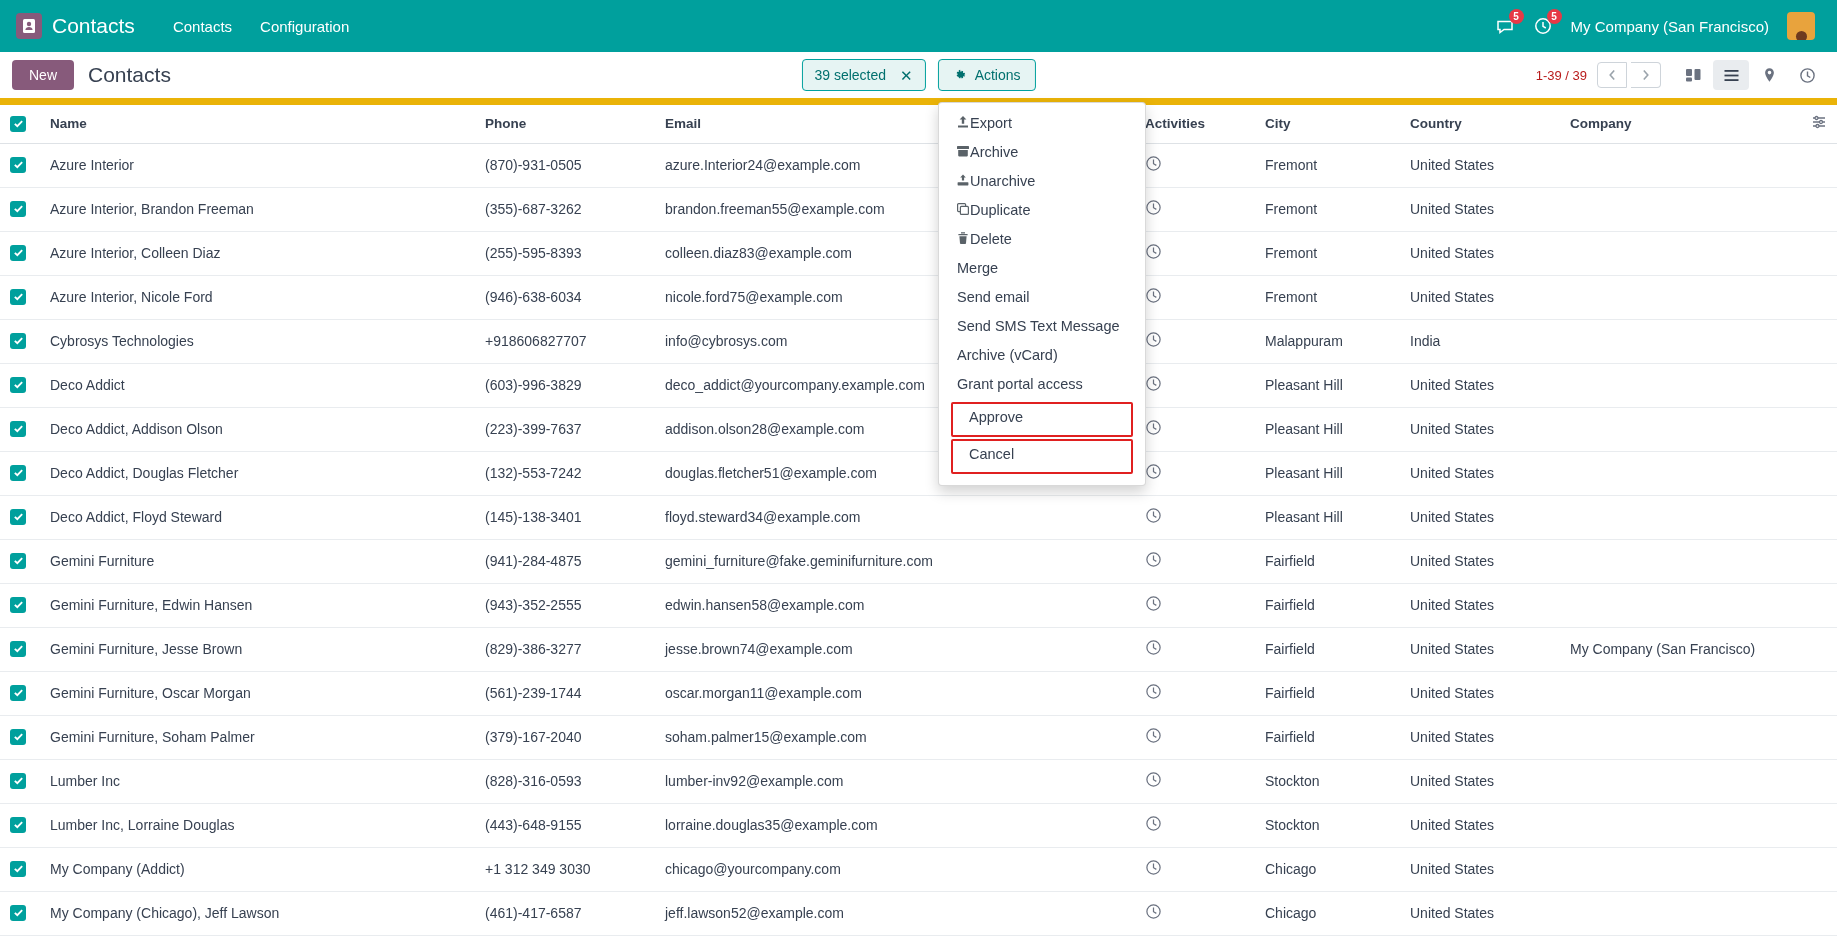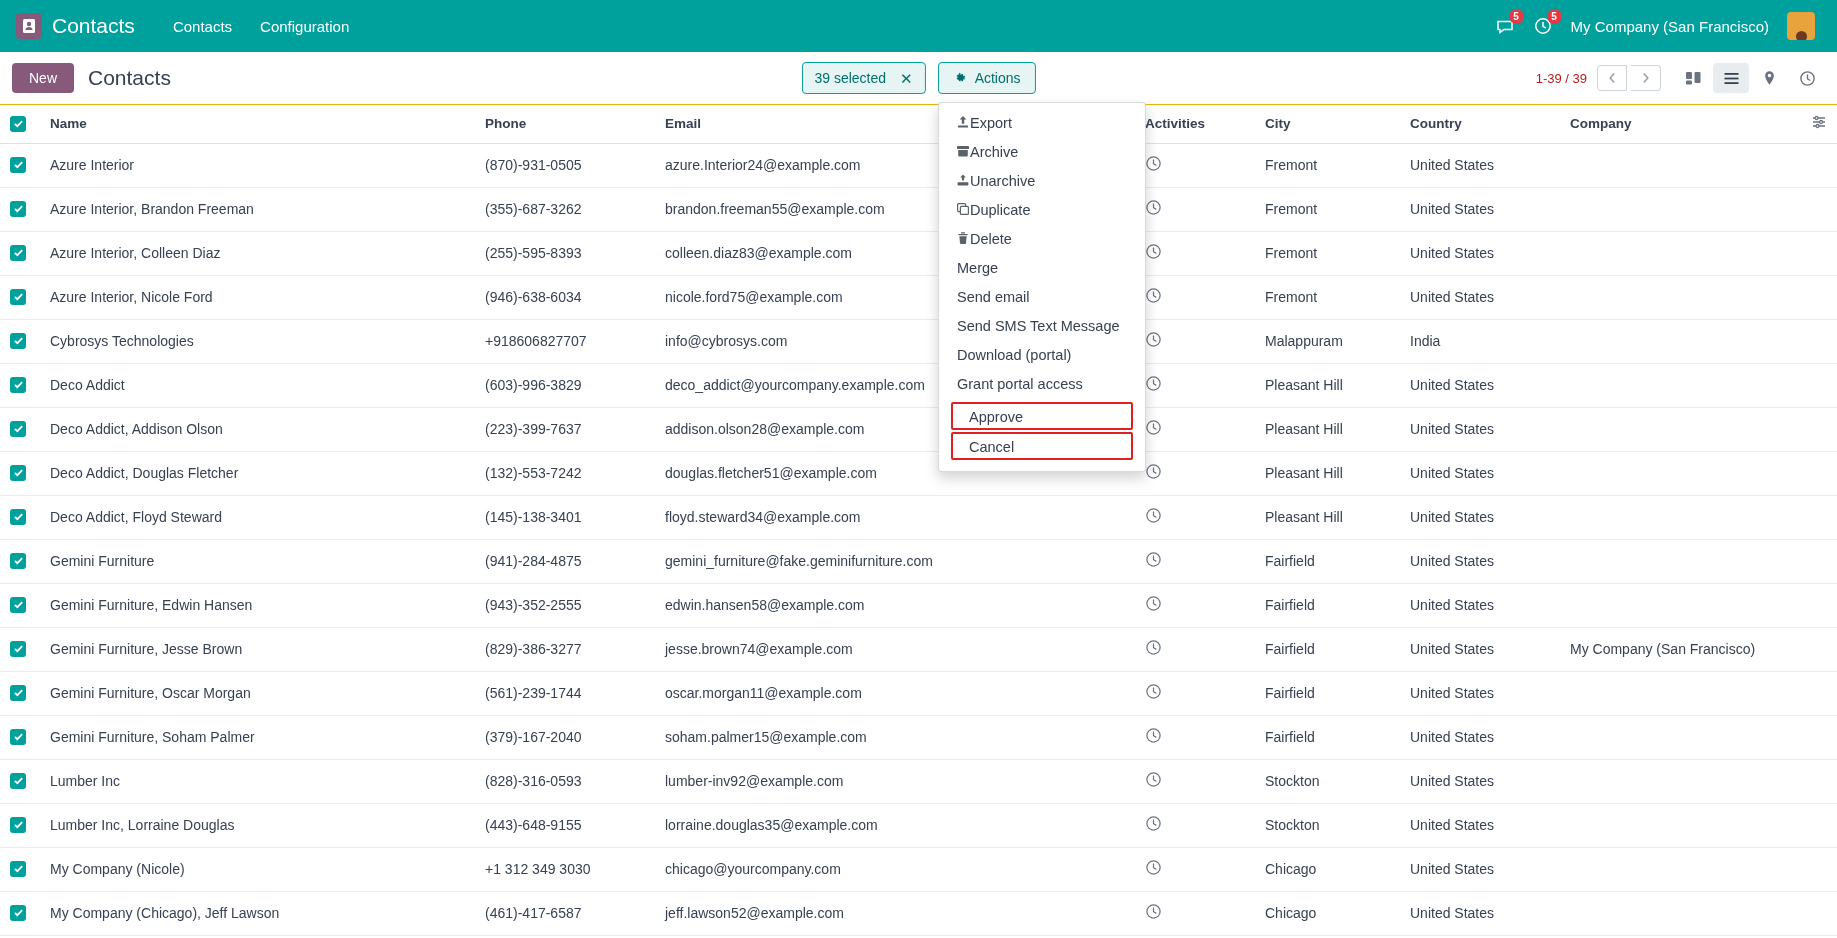--- a/index.html
+++ b/index.html
@@ -77,21 +77,21 @@
     background: #E8A33D;
     display: flex; align-items: flex-end; justify-content: center;
     overflow: hidden;
     cursor: pointer;
   }
   .avatar .head { width: 11px; height: 11px; border-radius: 50%; background:#6d3a1f; margin-bottom:-2px;}
   
   .control-panel {
     height: 53px;
     background: #ffffff;
-    border-bottom: 1px solid #eab308;
+    border-bottom: 7px solid #eab308;
     display: flex;
     align-items: center;
     padding: 0 12px;
     position: relative;
   }
   .btn-new {
     background: #875A7B;
     color: #fff;
     border: none;
     border-radius: 4px;
@@ -230,21 +230,21 @@
     padding: 5px 16px;
     height: 29px;
     cursor: pointer;
   }
   .dd-item .dd-ico { width: 15px; display: inline-flex; justify-content: center; color:#5a6268; }
   .dd-item.noicon { padding-left: 18px; }
   .dd-item.highlight {
     margin: 2px 12px;
     border: 2px solid #e02020;
     border-radius: 2px;
-    height: 28px;
+    height: 35px;
   }
 </style>
 </head>
 <body>
 
 <div class="navbar">
   <div class="brand-icon">
     <svg width="16" height="16" viewBox="0 0 16 16" fill="#ffffff">
       <rect x="2" y="1" width="12" height="14" rx="1.5" fill="#fff"></rect>
       <circle cx="8" cy="6" r="2.2" fill="#875A7B"></circle>
@@ -382,21 +382,21 @@
     <div class="dd-item noicon">
       <span>Merge</span>
     </div>
     <div class="dd-item noicon">
       <span>Send email</span>
     </div>
     <div class="dd-item noicon">
       <span>Send SMS Text Message</span>
     </div>
     <div class="dd-item noicon">
-      <span>Download (portal)</span>
+      <span>Archive (vCard)</span>
     </div>
     <div class="dd-item noicon">
       <span>Grant portal access</span>
     </div>
     <div class="dd-item highlight">
       <span>Approve</span>
     </div>
     <div class="dd-item highlight">
       <span>Cancel</span>
     </div>
@@ -721,21 +721,21 @@
           <td class="col-country">United States</td>
           <td class="col-company"></td>
           <td class="col-opts"></td>
         </tr>
         <tr>
           <td class="col-check"><span class="cb">
               <svg width="11" height="11" viewBox="0 0 12 12" fill="none" stroke="#fff" stroke-width="2">
                 <path d="M2 6.3 4.7 9 10 3.4"></path>
               </svg>
             </span></td>
-          <td class="col-name">My Company (Nicole)</td>
+          <td class="col-name">My Company (Addict)</td>
           <td class="col-phone">+1 312 349 3030</td>
           <td class="col-email">chicago@yourcompany.com</td>
           <td class="col-activities"><span class="clock-icon"><svg width="17" height="17" viewBox="0 0 18 18" fill="none" stroke="currentColor" stroke-width="1.3">
                 <circle cx="9" cy="9" r="7"></circle>
                 <path d="M9 4.8V9.2l3 1.8"></path>
               </svg></span></td>
           <td class="col-city">Chicago</td>
           <td class="col-country">United States</td>
           <td class="col-company"></td>
           <td class="col-opts"></td>

